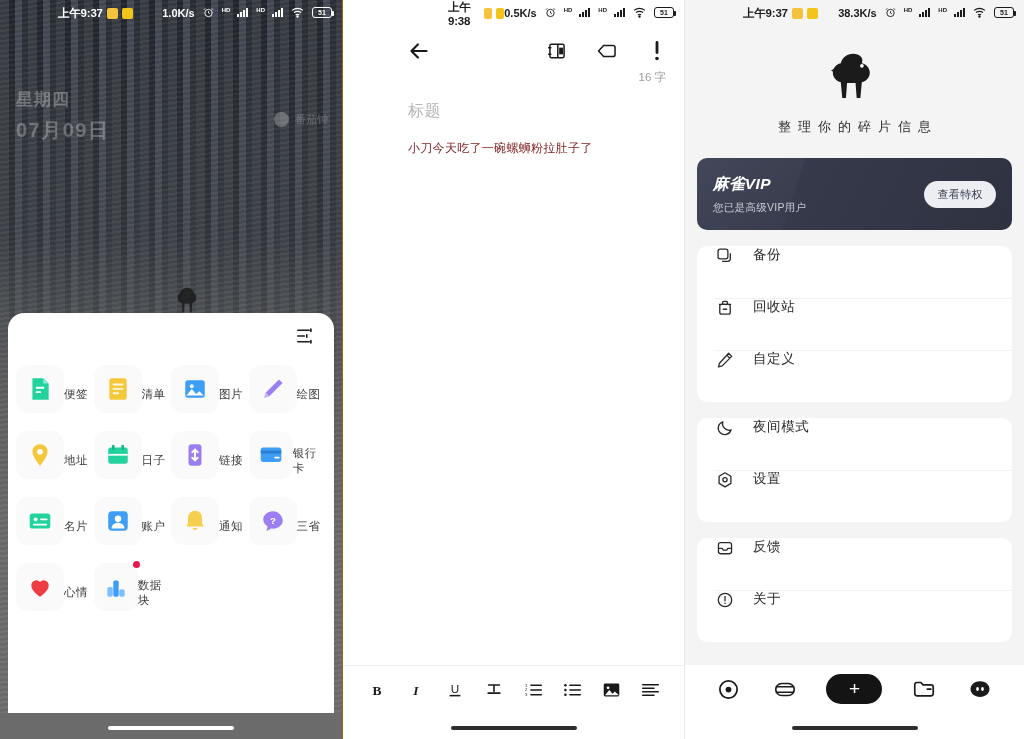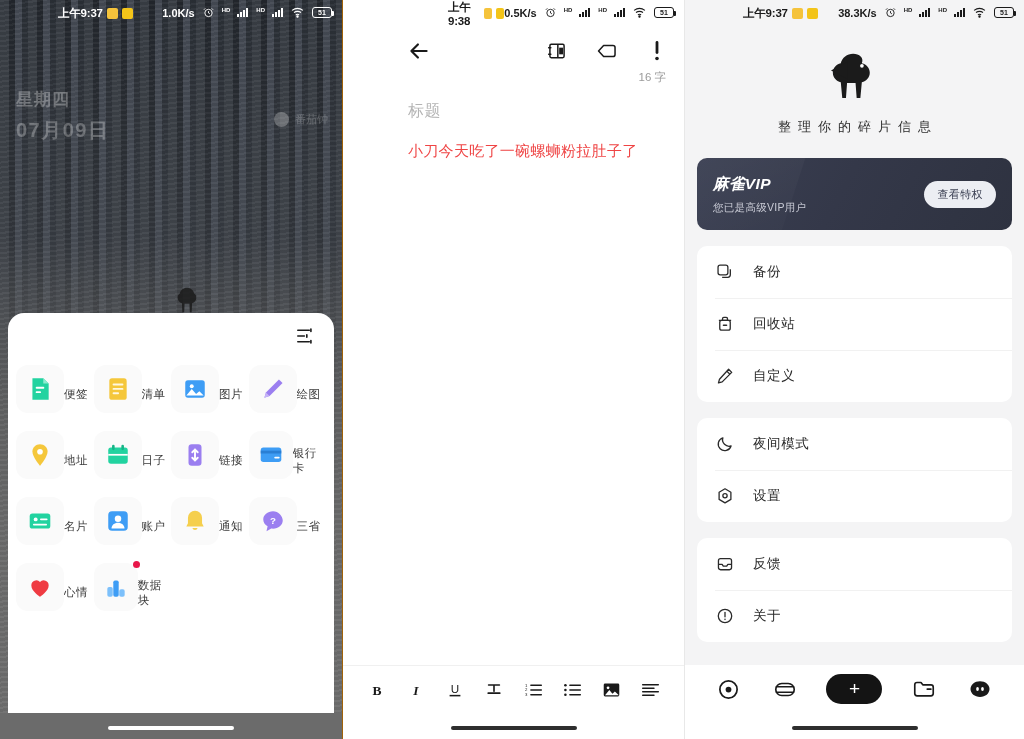--- a/index.html
+++ b/index.html
@@ -124,21 +124,21 @@
   
   .ed-header { display: flex; align-items: center; padding: 8px 16px 0 16px; height: 42px; }
   .ed-back { width: 26px; height: 26px; cursor: pointer; }
   .ed-actions { margin-left: auto; display: flex; align-items: center; gap: 28px; }
   .ed-actions > div { width: 22px; height: 22px; display: flex; align-items: center; justify-content: center; }
   .ed-count { text-align: right; padding: 2px 18px 0 0; font-size: 11.5px; color: #9b9b9b; }
   .ed-title {
     padding: 16px 18px 0 18px; font-size: 16px; color: #b4b4b4; letter-spacing: .5px;
   }
   .ed-body {
-    padding: 16px 18px 0 18px; font-size: 15px; color: #ef4444;
+    padding: 16px 18px 0 18px; font-size: 12px; color: #7f1d1d;
     line-height: 1.7; letter-spacing: .3px;
   }
   .ed-toolbar {
     position: absolute; left: 0; right: 0; bottom: 26px; height: 48px;
     display: flex; align-items: center; justify-content: space-around;
     padding: 0 14px; border-top: 1px solid #f0f0f0; background: #fff;
   }
   .ed-toolbar .tb {
     width: 26px; height: 26px; display: flex; align-items: center;
     justify-content: center; font-size: 17px; color: #1c1c1c;
@@ -171,21 +171,21 @@
   .vip-sub { font-size: 10.5px; color: #c9cbd6; margin-top: 6px; letter-spacing: .3px; }
   .vip-btn {
     margin-left: auto; background: #eceef3; color: #3a3f52; border: none;
     border-radius: 14px; padding: 6px 13px; font-size: 11px; letter-spacing: .4px;
     font-family: inherit; cursor: pointer;
   }
   .menu-group {
     margin: 16px 12px 0 12px; background: #ffffff; border-radius: 10px; overflow: hidden;
   }
   .menu-item {
-    height: 52px; display: flex; align-items: center; padding: 0 18px; position: relative;
+    height: 52px; display: flex; align-items: flex-start; padding: 0 18px; position: relative;
   }
   .menu-item + .menu-item:before {
     content: ""; position: absolute; left: 18px; right: 0; top: 0;
     height: 1px; background: #f1f1f1;
   }
   .menu-ic { width: 20px; height: 20px; display: flex; align-items: center; justify-content: center; }
   .menu-label { margin-left: 18px; font-size: 13.5px; color: #2b2b2b; letter-spacing: .6px; }
   .bottom-nav {
     position: absolute; left: 0; right: 0; bottom: 26px; height: 48px;
     display: flex; align-items: center; justify-content: space-around;

